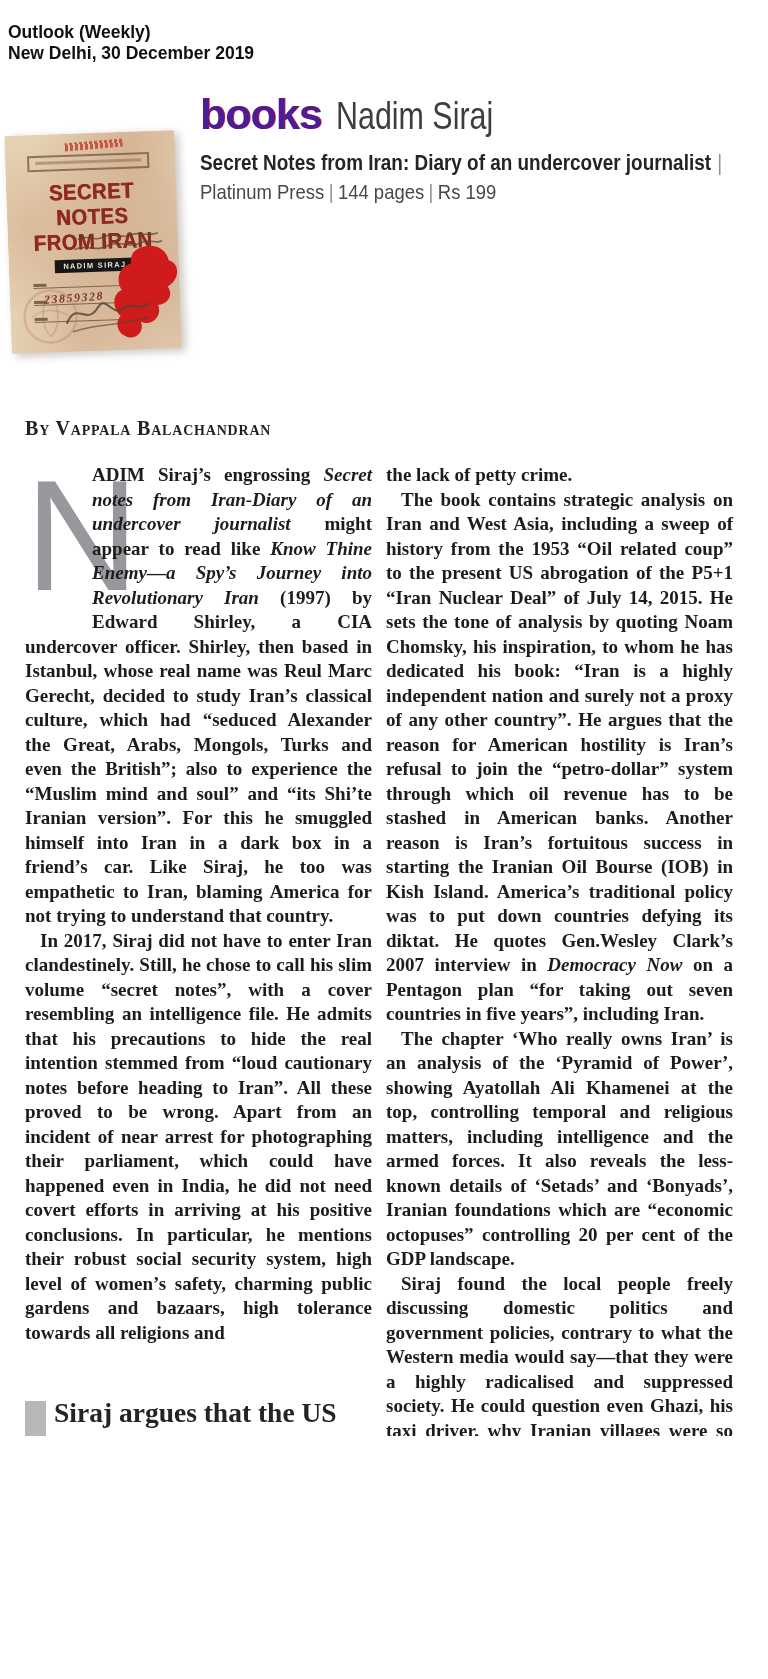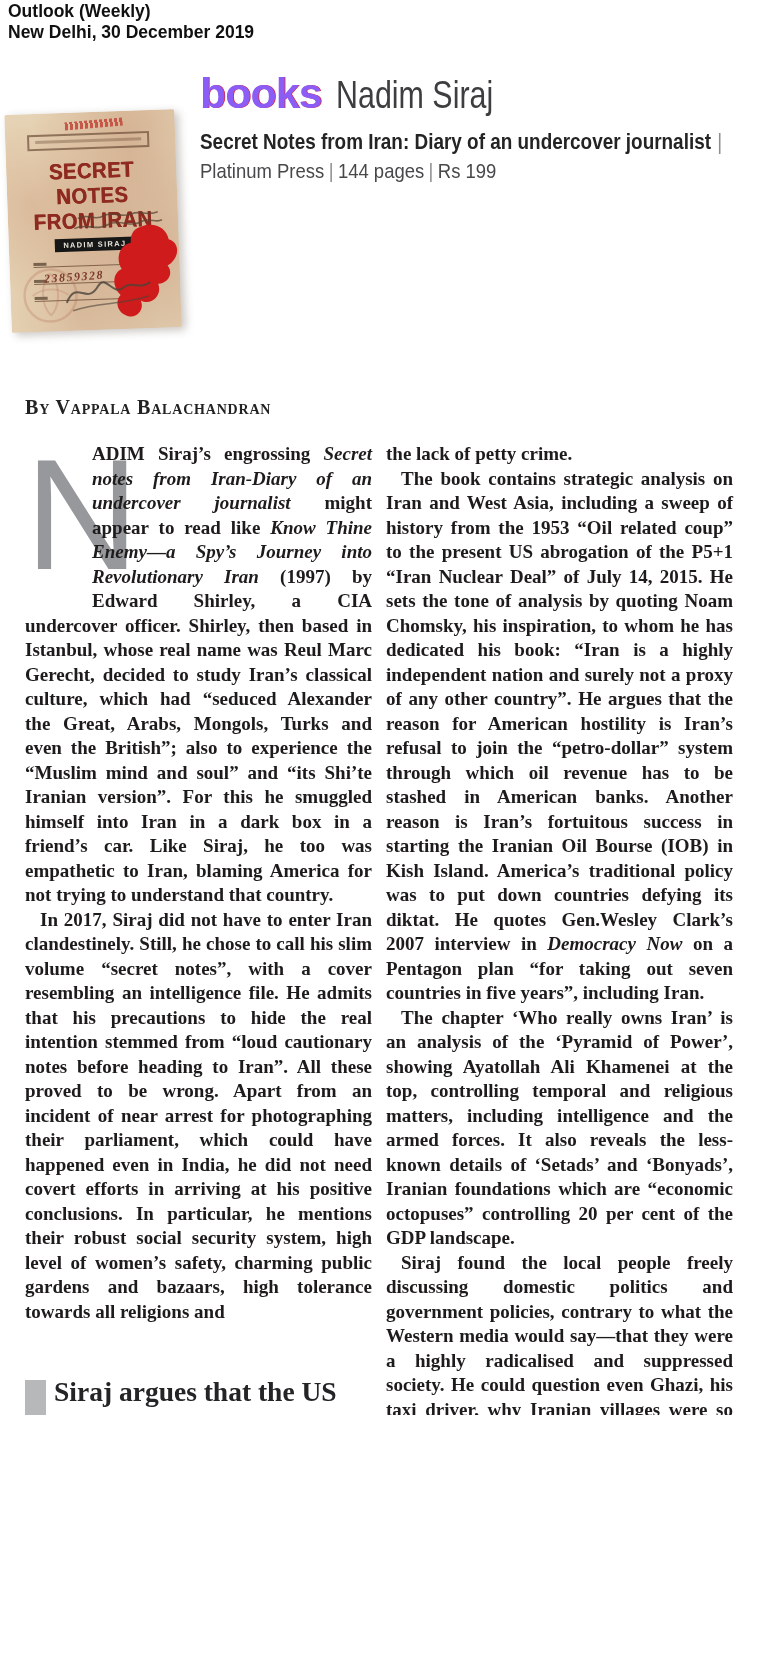--- a/index.html
+++ b/index.html
@@ -1,17 +1,17 @@
 <!DOCTYPE html>
 <html><head>
 <meta charset="utf-8">
 <style>
   html,body{margin:0;padding:0;background:#ffffff;}
   .page{position:relative;width:768px;height:1415px;background:#fff;overflow:hidden;
-        font-family:"Liberation Serif",serif;color:#1d1b1c;}
+        font-family:"Liberation Serif",serif;color:#1d1b1c;margin-top:21px;}
 
   
   .pub-header{position:absolute;top:1px;left:8px;font-family:"Liberation Sans",sans-serif;
               font-weight:700;font-size:17.5px;line-height:21px;color:#101010;}
 
   
   .book-cover{position:absolute;left:8px;top:112px;width:170px;height:218px;
               transform:rotate(-2deg);border-radius:2px;
               background-color:#e6d3b5;
               background-image:
@@ -38,21 +38,21 @@
   .cover-number{position:absolute;top:157px;left:34px;font-style:italic;font-weight:700;font-size:12px;
                 color:#7c3a2c;letter-spacing:1.5px;transform:rotate(-2deg);}
   .cover-emblem{position:absolute;left:8px;bottom:6px;opacity:.85;}
   .cover-blob{position:absolute;right:-4px;bottom:4px;}
   .cover-sign{position:absolute;right:26px;bottom:16px;}
 
   
   .top-right{position:absolute;left:200px;top:72px;width:568px;}
   .books-row{display:flex;align-items:baseline;gap:14px;}
   .section-label{font-family:"Liberation Sans",sans-serif;font-weight:900;font-size:43px;line-height:1;
-                 color:#8b5cf6;letter-spacing:-1px;text-shadow:.8px 0 0 #e0232a;}
+                 color:#4c1d95;letter-spacing:-1px;text-shadow:.8px 0 0 #e0232a;}
   .section-author{font-family:"Liberation Sans",sans-serif;font-weight:400;font-size:39px;line-height:1;
                   color:#3e3e40;display:inline-block;transform:scaleX(.78);transform-origin:left bottom;}
   .book-title-line{margin-top:15px;font-family:"Liberation Sans",sans-serif;font-weight:700;font-size:21.5px;
                    color:#242424;white-space:nowrap;transform:scaleX(.88);transform-origin:left;}
   .book-meta-line{margin-top:4px;font-family:"Liberation Sans",sans-serif;font-weight:400;font-size:21px;
                   color:#48484a;white-space:nowrap;transform:scaleX(.88);transform-origin:left;}
   .pipe{color:#8d8d90;font-weight:400;padding:0 5px;}
   .pipe-end{color:#8d8d90;font-weight:400;padding-left:7px;}
   .headline{margin-top:20px;font-family:"Liberation Sans",sans-serif;font-weight:900;font-size:47px;
             line-height:1;letter-spacing:-1.5px;color:#131313;white-space:nowrap;

